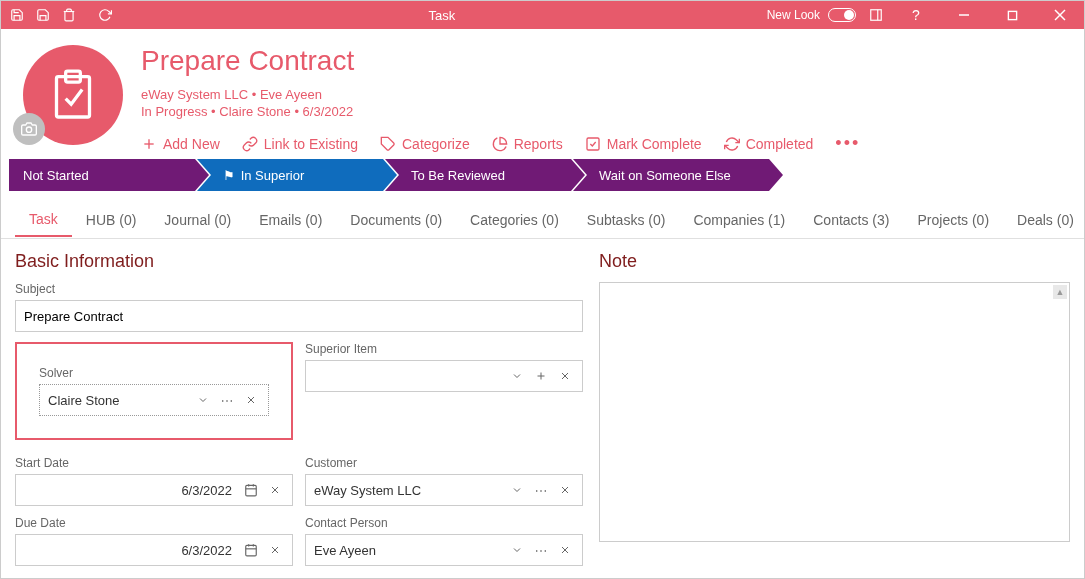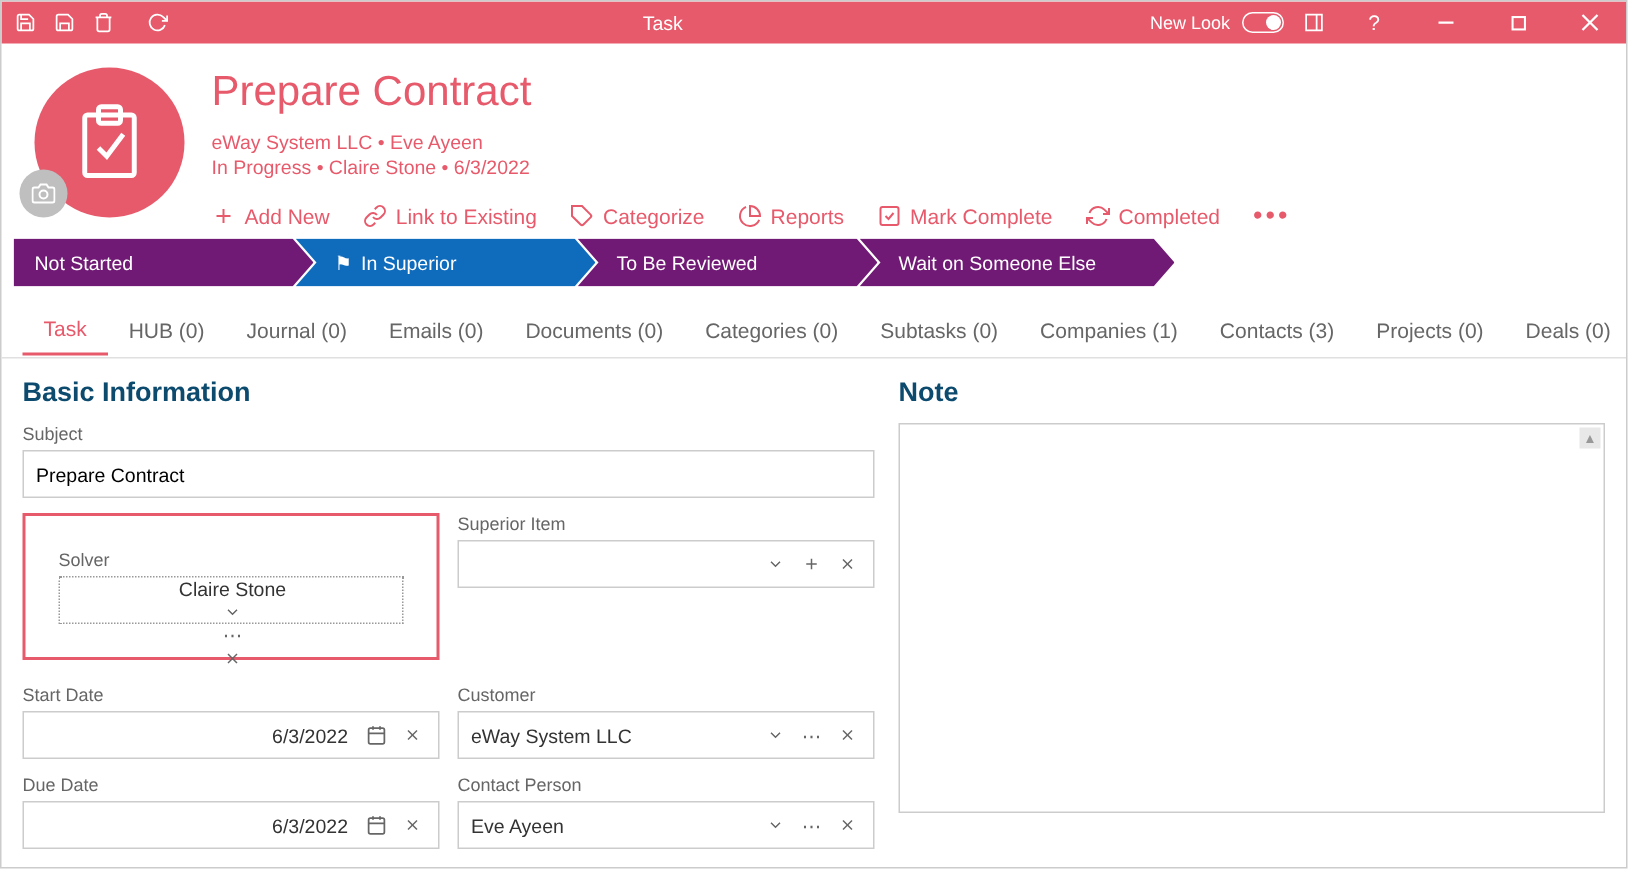--- a/index.html
+++ b/index.html
@@ -42,33 +42,33 @@
 
 .tabs { display: flex; align-items: center; border-bottom: 1px solid #e0e0e0; padding: 0 14px; margin-top: 10px; height: 38px; font-size: 14px; color: #666; }
 .tab { padding: 8px 14px; cursor: pointer; white-space: nowrap; }
 .tab.active { color: #e75a6b; border-bottom: 2px solid #e75a6b; }
 .tabs-spacer { flex: 1; }
 
 
 .content { display: flex; padding: 12px 14px; gap: 16px; }
 .col-left { width: 568px; }
 .col-right { flex: 1; }
-.section-title { font-size: 18px; font-weight: 700; color: #0c4a6e; margin-bottom: 10px; }
+.section-title { font-size: 18px; font-weight: 400; color: #7f1d1d; margin-bottom: 10px; }
 .field-row { display: flex; gap: 12px; margin-bottom: 10px; }
 .field { flex: 1; }
 .field.full { width: 100%; }
 .field-label { font-size: 12px; color: #666; margin-bottom: 4px; display: block; }
 .input-box { height: 32px; border: 1px solid #ccc; display: flex; align-items: center; padding: 0 6px 0 8px; font-size: 13px; color: #333; gap: 2px; }
 .input-box input { border: none; outline: none; flex: 1; font-size: 13px; background: transparent; }
 .input-box .txt { flex: 1; }
 .input-box.date .txt { text-align: right; padding-right: 6px; }
 .ibtn { width: 22px; height: 22px; display: flex; align-items: center; justify-content: center; cursor: pointer; color: #666; }
 .ibtn svg { stroke: #666; fill: none; }
 .solver-group { border: 2px solid #e75a6b; padding: 22px; margin-bottom: 6px; }
-.solver-group .input-box { border: 1px dotted #999; flex-direction: column; }
+.solver-group .input-box { border: 1px dotted #999; }
 .note-box { border: 1px solid #ccc; height: 260px; position: relative; }
 .note-box .scroll { position: absolute; right: 2px; top: 2px; width: 14px; height: 14px; background: #e8e8e8; display: flex; align-items: center; justify-content: center; font-size: 9px; color: #999; }
 </style>
 </head>
 <body>
 
 <div class="titlebar">
   <div class="tb-left">
     <div class="tb-btn">
         <svg width="14" height="14" viewBox="0 0 24 24" stroke-width="2">

